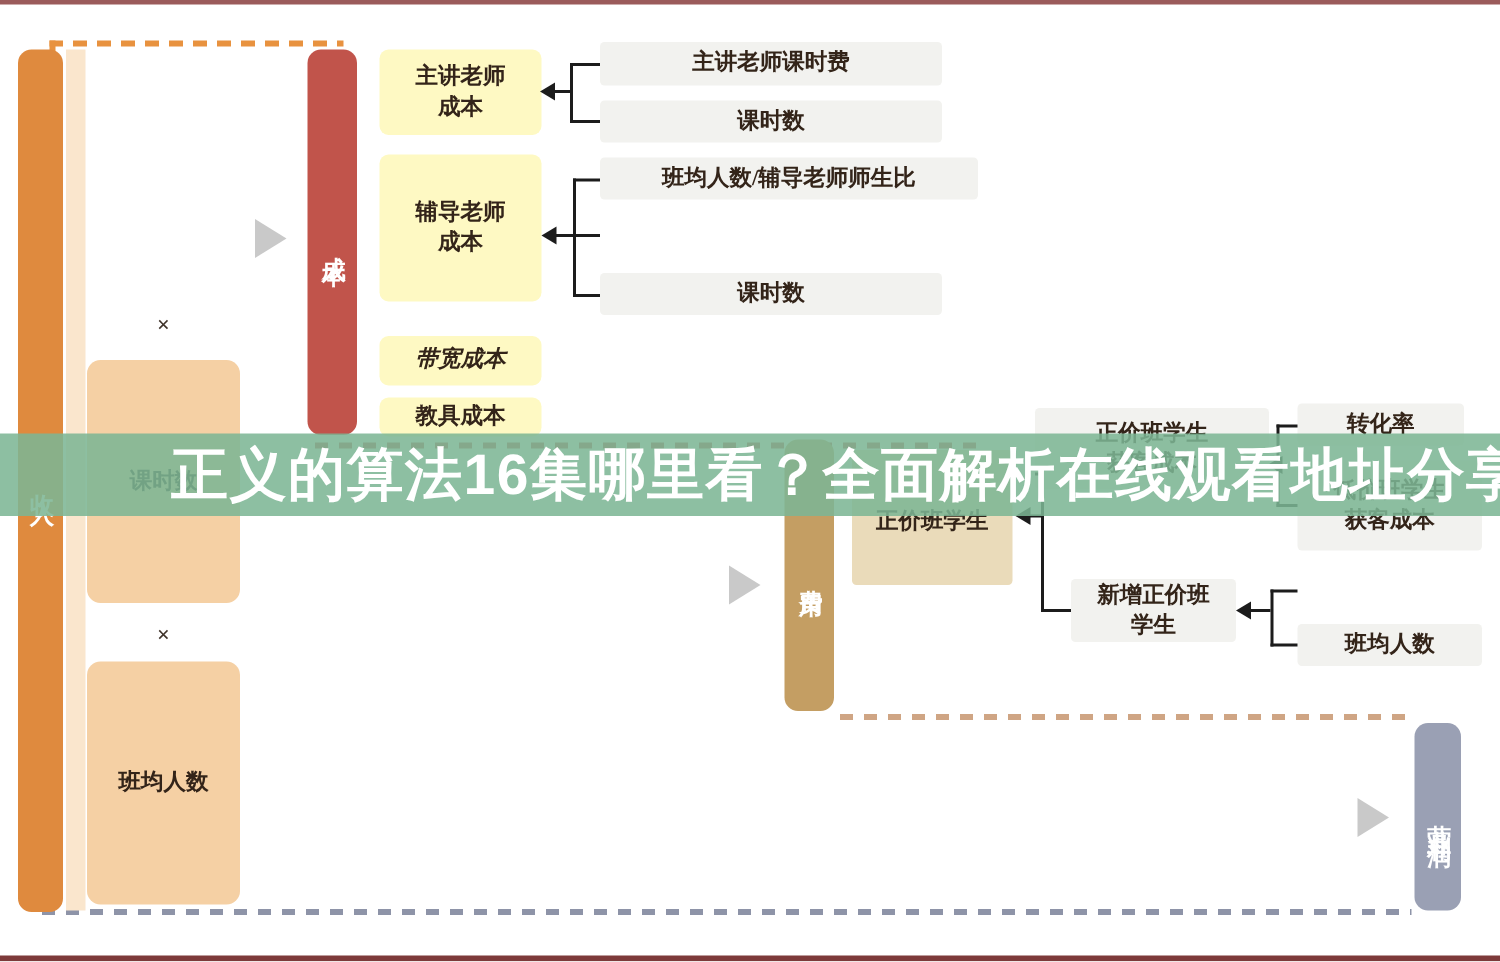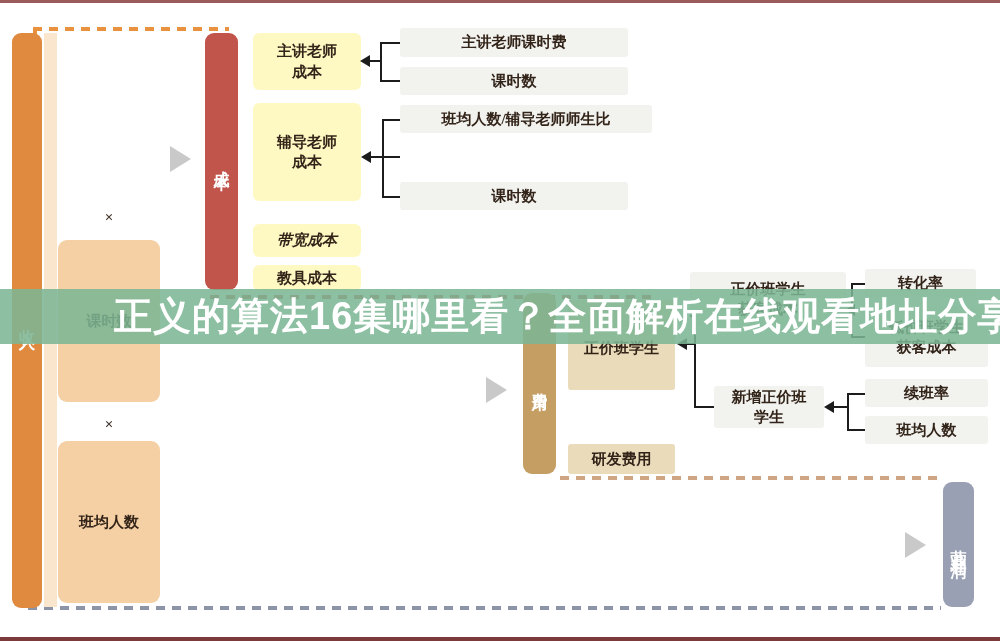--- a/index.html
+++ b/index.html
@@ -96,31 +96,29 @@
   <div class="hl" style="left:368px;top:60px;width:14px;"></div>
   <div class="ah" style="left:360px;top:55px;"></div>
 
   <div class="vl" style="left:382px;top:119px;height:78px;"></div>
   <div class="hl" style="left:382px;top:119px;width:18px;"></div>
   <div class="hl" style="left:382px;top:196px;width:18px;"></div>
   <div class="hl" style="left:370px;top:156px;width:30px;"></div>
   <div class="ah" style="left:361px;top:151px;"></div>
 
   <div class="box ebox" style="left:568px;top:300px;width:107px;height:90px;align-items:flex-start;padding-top:38px;box-sizing:border-box;">正价班学生</div>
-  <div class="box ebox" style="left:568px;top:444px;width:107px;height:30px;">研发费用</div>
 
   <div class="box gbox" style="left:690px;top:272px;width:156px;height:54px;">正价班学生
 获客成本</div>
   <div class="box gbox" style="left:714px;top:386px;width:110px;height:42px;">新增正价班
 学生</div>
 
   <div class="box gbox" style="left:865px;top:269px;width:111px;height:28px;">转化率</div>
   <div class="box gbox" style="left:865px;top:307px;width:123px;height:60px;">低价班学生
 获客成本</div>
-  <div class="box gbox" style="left:865px;top:379px;width:123px;height:28px;">续班率</div>
   <div class="box gbox" style="left:865px;top:416px;width:123px;height:28px;">班均人数</div>
 
   <div class="vl" style="left:851px;top:283px;height:55px;"></div>
   <div class="hl" style="left:851px;top:283px;width:14px;"></div>
   <div class="hl" style="left:851px;top:336px;width:14px;"></div>
   <div class="ah" style="left:845px;top:304px;"></div>
 
   <div class="vl" style="left:847px;top:393px;height:38px;"></div>
   <div class="hl" style="left:847px;top:393px;width:18px;"></div>
   <div class="hl" style="left:847px;top:429px;width:18px;"></div>

